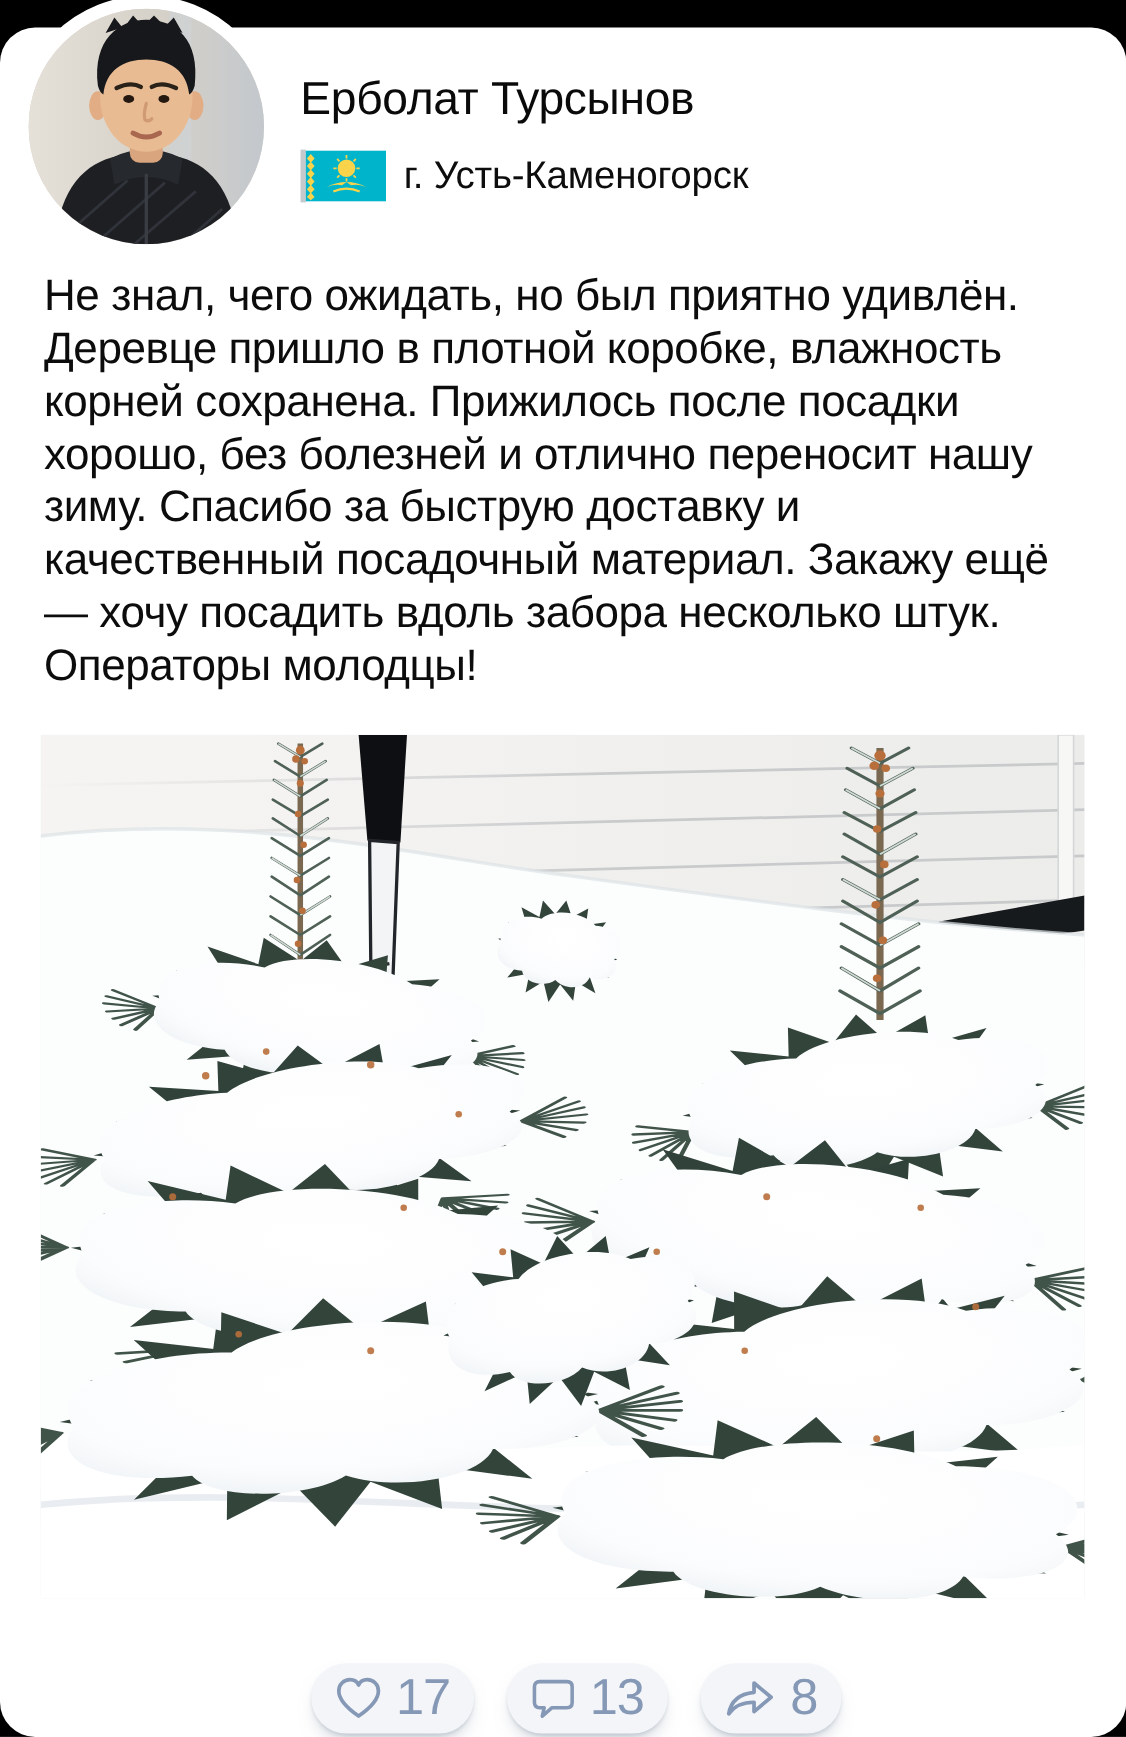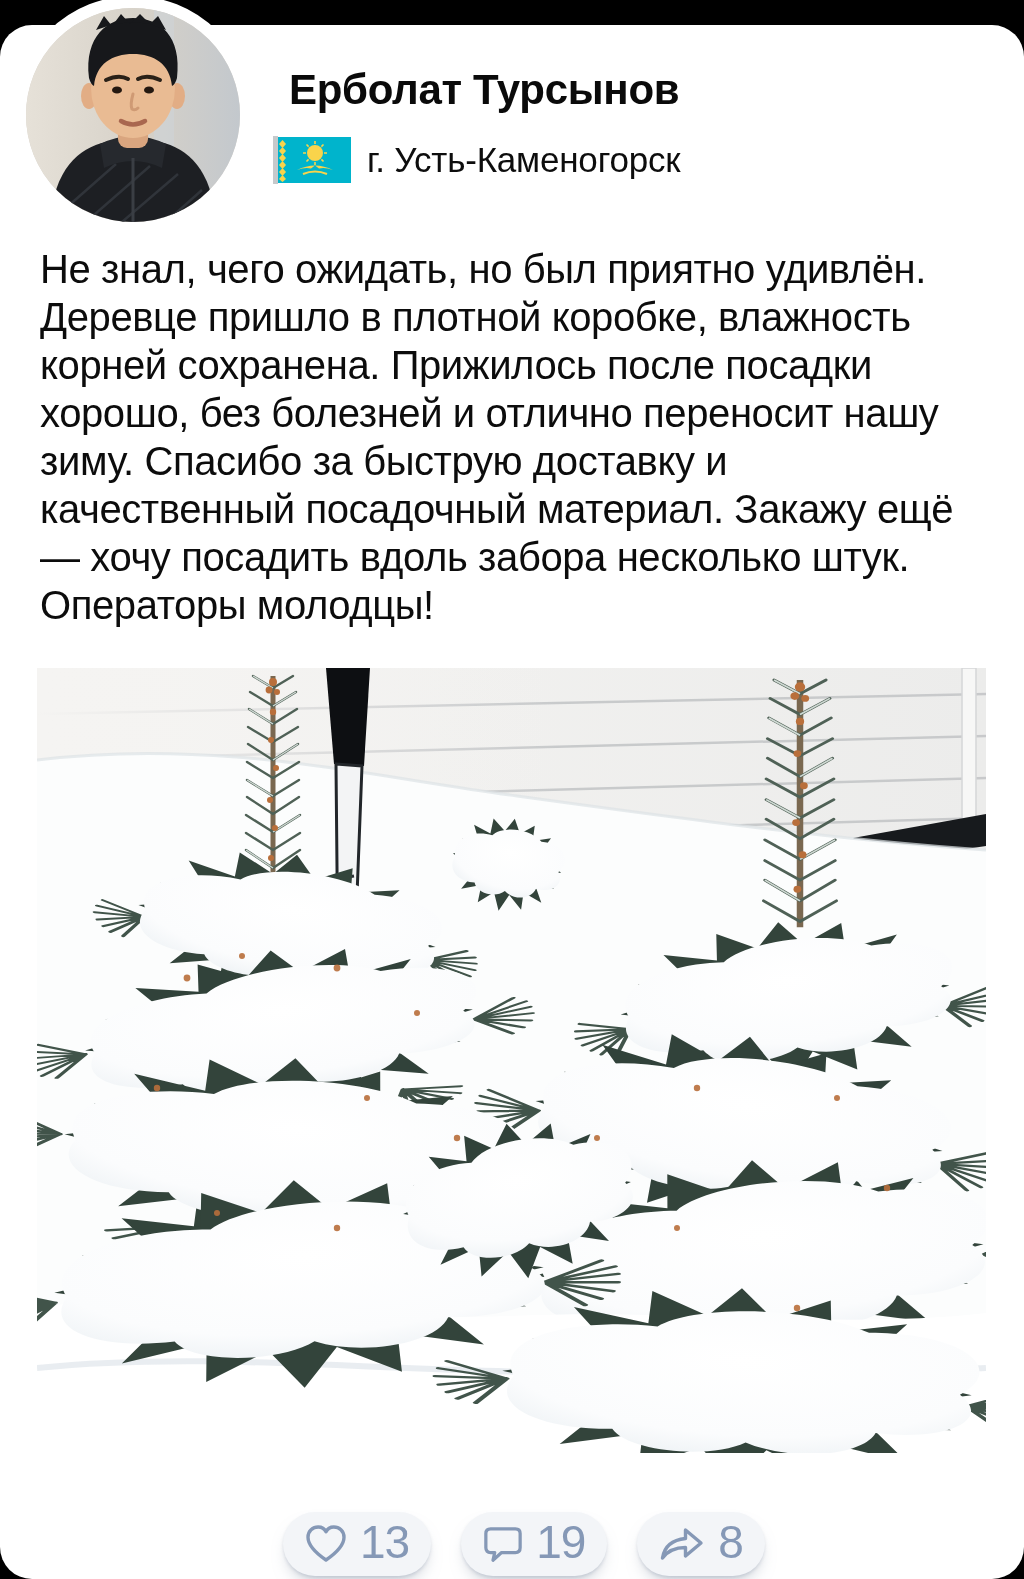--- a/index.html
+++ b/index.html
@@ -13,23 +13,22 @@
     background:#fff;border-radius:32px;
   }
   .avatar{
     position:absolute;left:14px;top:-4px;width:238px;height:238px;
     box-sizing:border-box;border:12px solid #fff;border-radius:50%;
     overflow:hidden;background:#d8d3cb;
   }
   .avatar svg{width:100%;height:100%;display:block;}
   .name{
     position:absolute;left:273px;top:66px;
-    font-size:42px;font-weight:700;color:#0a0a0a;letter-spacing:-0.3px;
+    font-size:42px;font-weight:400;color:#0a0a0a;letter-spacing:-0.3px;
     white-space:nowrap;
-    margin-left:16px;
   }
   .loc-row{
     position:absolute;left:273px;top:134px;
     display:flex;align-items:center;gap:16px;
   }
   .flag{width:78px;height:52px;display:block;}
   .loc-text{font-size:35px;color:#0d0d0d;letter-spacing:-0.2px;white-space:nowrap;}
   .review{
     position:absolute;left:40px;top:220px;width:950px;
     font-size:40px;line-height:48px;color:#0c0c0c;letter-spacing:-0.4px;
@@ -209,27 +208,27 @@
           <circle cx="760" cy="640" r="3.2"></circle>
       </g>
     </svg>
   </figure>
 
   <div class="actions">
     <button class="pill">
       <svg width="42" height="40" viewBox="0 0 42 40">
         <path d="M21 36 C8 27 3 19.5 3 13.2 C3 7 7.8 3 13.2 3 C16.6 3 19.6 4.8 21 7.8 C22.4 4.8 25.4 3 28.8 3 C34.2 3 39 7 39 13.2 C39 19.5 34 27 21 36 Z" fill="none" stroke="#8598b6" stroke-width="3.4" stroke-linejoin="round"></path>
       </svg>
-      <span class="cnt">13</span>
+      <span class="cnt">17</span>
     </button>
     <button class="pill">
       <svg width="40" height="42" viewBox="0 0 42 42">
         <path d="M8 5 H34 Q39 5 39 10 V25 Q39 30 34 30 H19.5 L10.5 38 L12.3 30 H8 Q3 30 3 25 V10 Q3 5 8 5 Z" fill="none" stroke="#8598b6" stroke-width="3.4" stroke-linejoin="round"></path>
       </svg>
-      <span class="cnt">19</span>
+      <span class="cnt">13</span>
     </button>
     <button class="pill">
       <svg width="46" height="36" viewBox="0 0 46 36">
         <path d="M26.5 12.5 V4 L42 17 L26.5 30 V21.5 C14.5 21.5 8 25.8 3.5 32 C5.2 21.5 12 14 26.5 12.5 Z" fill="none" stroke="#8598b6" stroke-width="3.4" stroke-linejoin="round"></path>
       </svg>
       <span class="cnt">8</span>
     </button>
   </div>
 </div>
 

